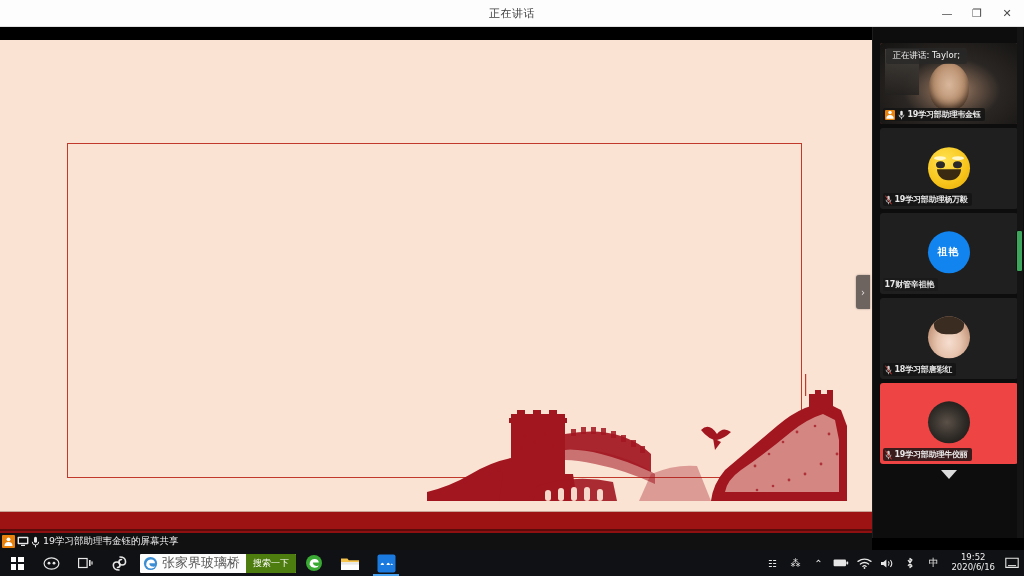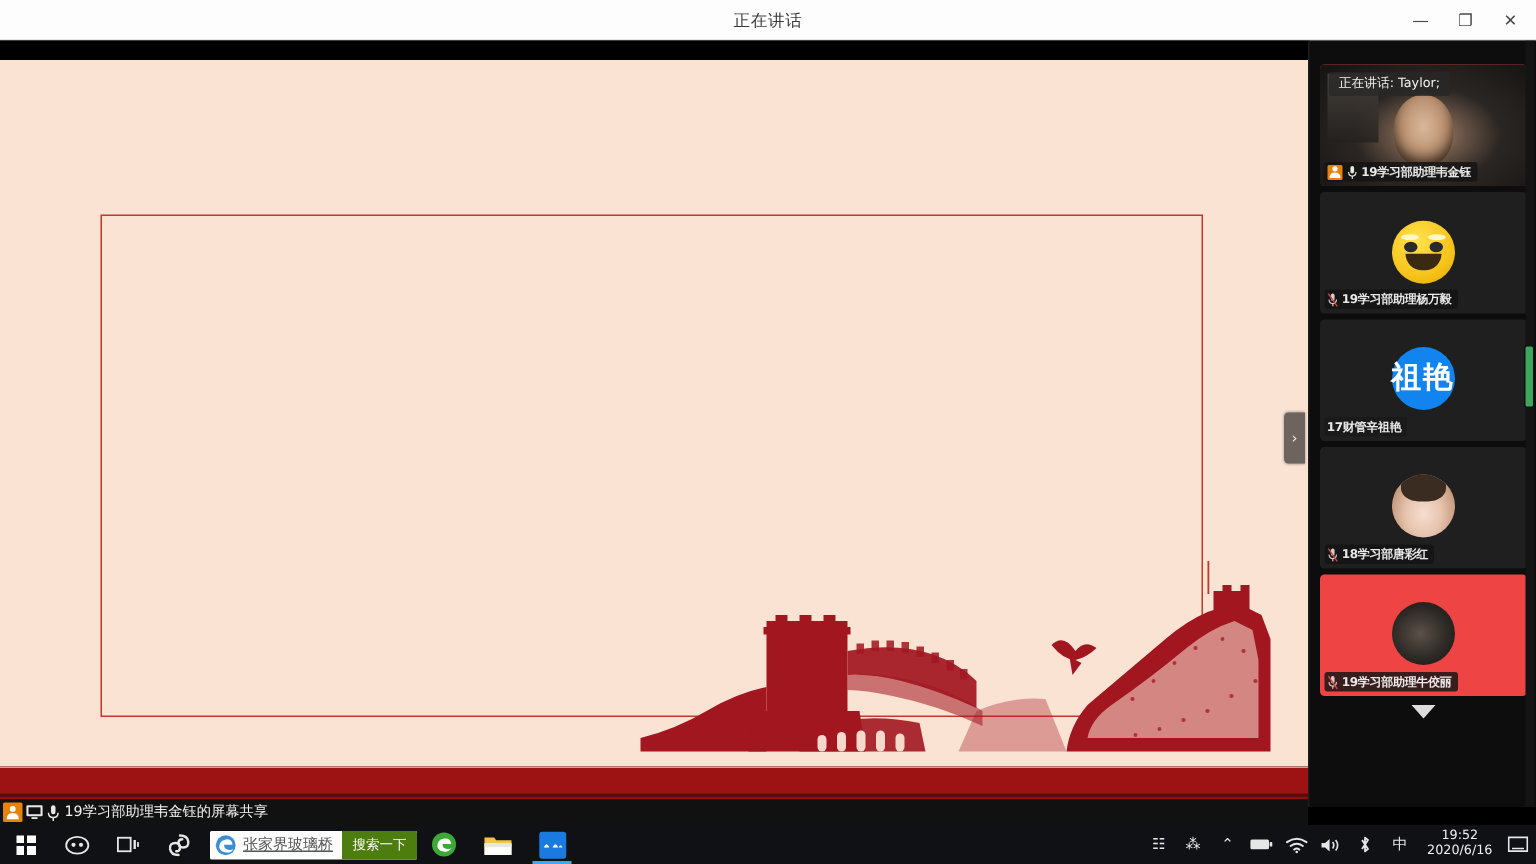--- a/index.html
+++ b/index.html
@@ -198,21 +198,21 @@
     position: absolute; left: 9px; bottom: 9px;
     width: 24px; height: 11px;
     border-radius: 0 0 24px 24px;
     background: #3a2a12;
   }
   .initial-avatar {
     position: absolute; left: 50%; top: 50%;
     transform: translate(-50%,-54%);
     width: 42px; height: 42px; border-radius: 50%;
     background: #1184f0;
-    color: #fff; font-size: 20px; font-weight: bold;
+    color: #fff; font-size: 10px; font-weight: bold;
     display: flex; align-items: center; justify-content: center;
     letter-spacing: 1px;
   }
   .photo-avatar {
     position: absolute; left: 50%; top: 50%;
     transform: translate(-50%,-54%);
     width: 42px; height: 42px; border-radius: 50%;
     background:
       radial-gradient(ellipse at 50% 62%, #f6ded0 0%, #e7c4ae 40%, #c99d82 70%, #8d6a54 100%);
     overflow: hidden;
@@ -297,22 +297,22 @@
   .tb-edgebox {
     display: flex; align-items: center;
     height: 19px; margin-left: 4px;
     background: #fdfdfd; border-radius: 1px;
     overflow: hidden;
   }
   .tb-edge-ico {
     width: 20px; height: 19px; display: flex; align-items: center; justify-content: center;
   }
   .tb-edge-text {
-    font-size: 10px; color: #555; padding: 0 6px 0 2px; white-space: nowrap;
-    max-width: 92px; overflow: hidden; text-decoration: underline;
+    font-size: 13px; color: #555; padding: 0 6px 0 2px; white-space: nowrap;
+    max-width: 92px; overflow: hidden;
   }
   .tb-edge-btn {
     background: #4d7c0f; color: #fff; font-size: 9px;
     height: 19px; display: flex; align-items: center; padding: 1px 7px;
     white-space: nowrap;
   }
   .tb-app { width: 36px; }
   .tb-app.active::after {
     content: ""; position: absolute; left: 5px; right: 5px; bottom: 0;
     height: 2px; background: #4aa3f0;

